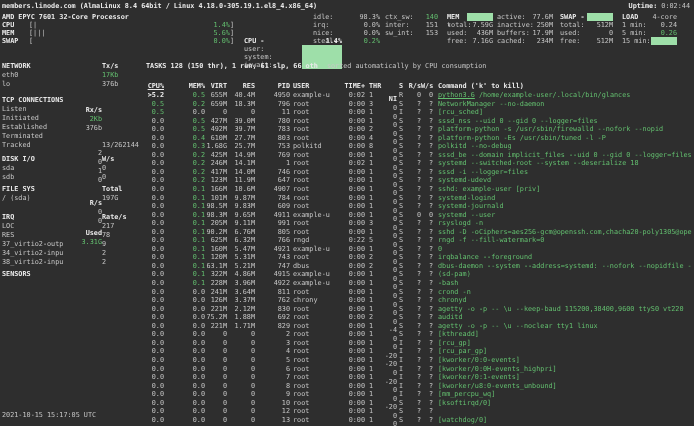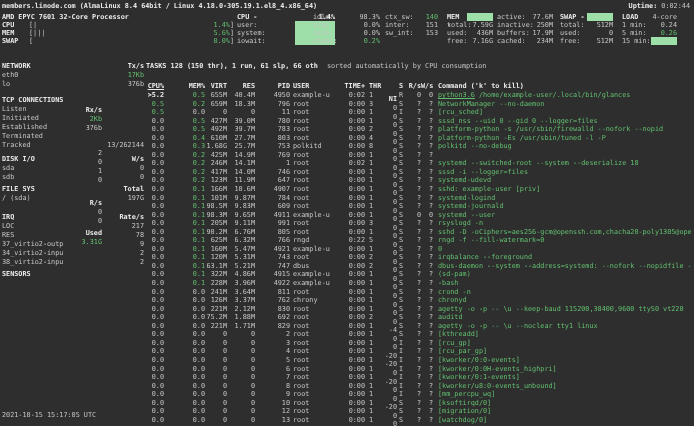--- a/index.html
+++ b/index.html
@@ -17,33 +17,33 @@
   
   #gauges{position:absolute;left:2px;top:21px;width:232px;}
   .grow{display:flex;height:8px;}
   .glabel{width:27px;}
   .gbar{flex:1;color:#c6c6c6;}
   .gpct{text-align:right;}
   
   .scol{position:absolute;top:13px;}
   .srow{display:flex;justify-content:space-between;height:8px;align-items:flex-start;}
   .srow .val{text-align:right;}
-  #s-cpu{left:237px;width:98px;}
+  #s-cpu{left:244px;width:98px;margin-top:24px;}
   #s-idle{left:313px;width:67px;}
   #s-ctx{left:385px;width:53px;}
   #s-mem{left:447px;width:46px;}
   #s-active{left:497px;width:56px;}
   #s-swap{left:560px;width:53px;}
   #s-load{left:622px;width:55px;}
   
   #sidebar{position:absolute;left:2px;top:62px;width:142px;}
   .sb-row{display:flex;height:9px;line-height:9px;}
   .sb-row .nm{flex:1;white-space:nowrap;overflow:hidden;}
   .sb-row .v1{width:38px;text-align:right;margin-top:44px;}
-  .sb-row .v2{width:42px;text-align:right;}
+  .sb-row .v2{width:42px;}
   #sb-network{margin-bottom:7px;}
   #sb-tcp{margin-bottom:5px;}
   #sb-disk{margin-bottom:3px;}
   #sb-fs{margin-bottom:10px;}
   #sb-irq{margin-bottom:3px;}
   
   #ptable{position:absolute;left:146px;top:62px;width:546px;}
   #tasks-line{height:8px;white-space:nowrap;}
   #tasks-line .sorted{margin-left:9px;}
   .prow{display:flex;height:8.55px;line-height:8.55px;white-space:nowrap;}
@@ -487,20 +487,21 @@
     <span class="c-virt">425M</span>
     <span class="c-res">14.9M</span>
     <span class="c-pid">769</span>
     <span class="c-user">root</span>
     <span class="c-time">0:00</span>
     <span class="c-thr">1</span>
     <span class="c-ni">0</span>
     <span class="c-s">S</span>
     <span class="c-r">?</span>
     <span class="c-w">?</span>
+    <span class="c-cmd"><span class="cmd-u"></span><span>sssd_be --domain implicit_files --uid 0 --gid 0 --logger=files</span></span>
   </div>
         <div class="prow">
     <span class="c-cpu">0.0</span>
     <span class="c-mem green">0.2</span>
     <span class="c-virt">246M</span>
     <span class="c-res">14.1M</span>
     <span class="c-pid">1</span>
     <span class="c-user">root</span>
     <span class="c-time">0:02</span>
     <span class="c-thr">1</span>
@@ -936,21 +937,20 @@
     <span class="c-virt">0</span>
     <span class="c-res">0</span>
     <span class="c-pid">12</span>
     <span class="c-user">root</span>
     <span class="c-time">0:00</span>
     <span class="c-thr">1</span>
     <span class="c-ni">0</span>
     <span class="c-s">S</span>
     <span class="c-r">?</span>
     <span class="c-w">?</span>
-    <span class="c-cmd"><span class="cmd-u"></span><span>[migration/0]</span></span>
   </div>
         <div class="prow">
     <span class="c-cpu">0.0</span>
     <span class="c-mem">0.0</span>
     <span class="c-virt">0</span>
     <span class="c-res">0</span>
     <span class="c-pid">13</span>
     <span class="c-user">root</span>
     <span class="c-time">0:00</span>
     <span class="c-thr">1</span>

